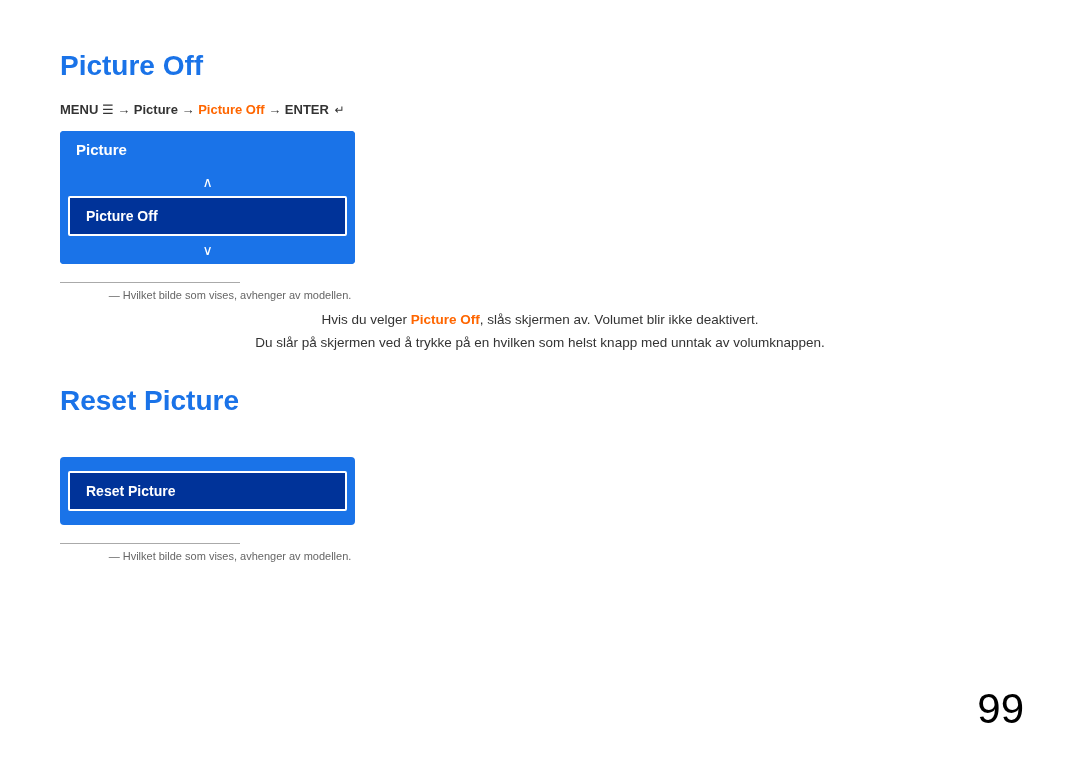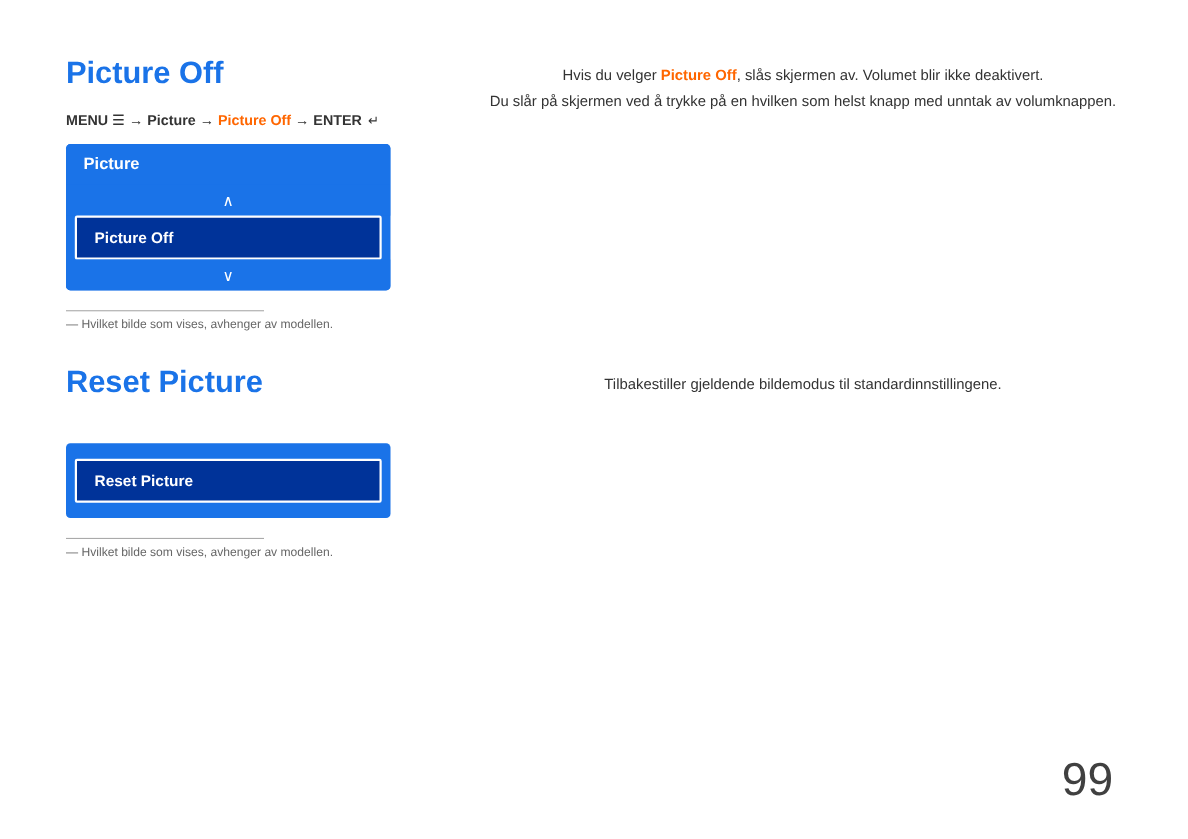--- a/index.html
+++ b/index.html
@@ -18,20 +18,21 @@
       background: #ffffff;
       padding: 50px 60px 40px 60px;
       position: relative;
     }
 
     
     .section-top {
       display: flex;
       width: 100%;
       margin-bottom: 0;
+      flex-direction: column;
     }
 
     .section-left {
       width: 380px;
       flex-shrink: 0;
       padding-right: 40px;
     }
 
     .section-right {
       flex: 1;
@@ -109,20 +110,21 @@
       width: 180px;
       height: 1px;
       background: #aaa;
       margin-top: 18px;
       margin-bottom: 6px;
     }
 
     .note-text {
       font-size: 11px;
       color: #666;
+      text-align: center;
     }
 
     .description-text {
       font-size: 13.5px;
       color: #333;
       line-height: 1.7;
       text-align: center;
     }
 
     
@@ -151,23 +153,23 @@
       font-size: 14px;
       font-weight: bold;
       border: 2px solid #ffffff;
       border-radius: 2px;
     }
 
     
     .page-number {
       position: absolute;
       bottom: 30px;
-      right: 68px;
+      right: 56px;
       font-size: 42px;
-      color: #404040;
+      color: #000000;
       font-weight: 300;
     }
 
     
     .enter-icon {
       display: inline-block;
       font-size: 12px;
       margin-left: 2px;
     }
   </style>
@@ -230,20 +232,17 @@
 
       <div class="reset-menu-box">
         <div class="reset-menu-item">Reset Picture</div>
       </div>
 
       <div class="note-line"></div>
       <div class="note-text">― Hvilket bilde som vises, avhenger av modellen.</div>
 
     </div>
 
-    <div class="section-right">
-      <div class="description-text">Tilbakestiller gjeldende bildemodus til standardinnstillingene.</div>
-    </div>
   </div>
 
   <div class="page-number">99</div>
 
 </div>
 
 </body></html>

